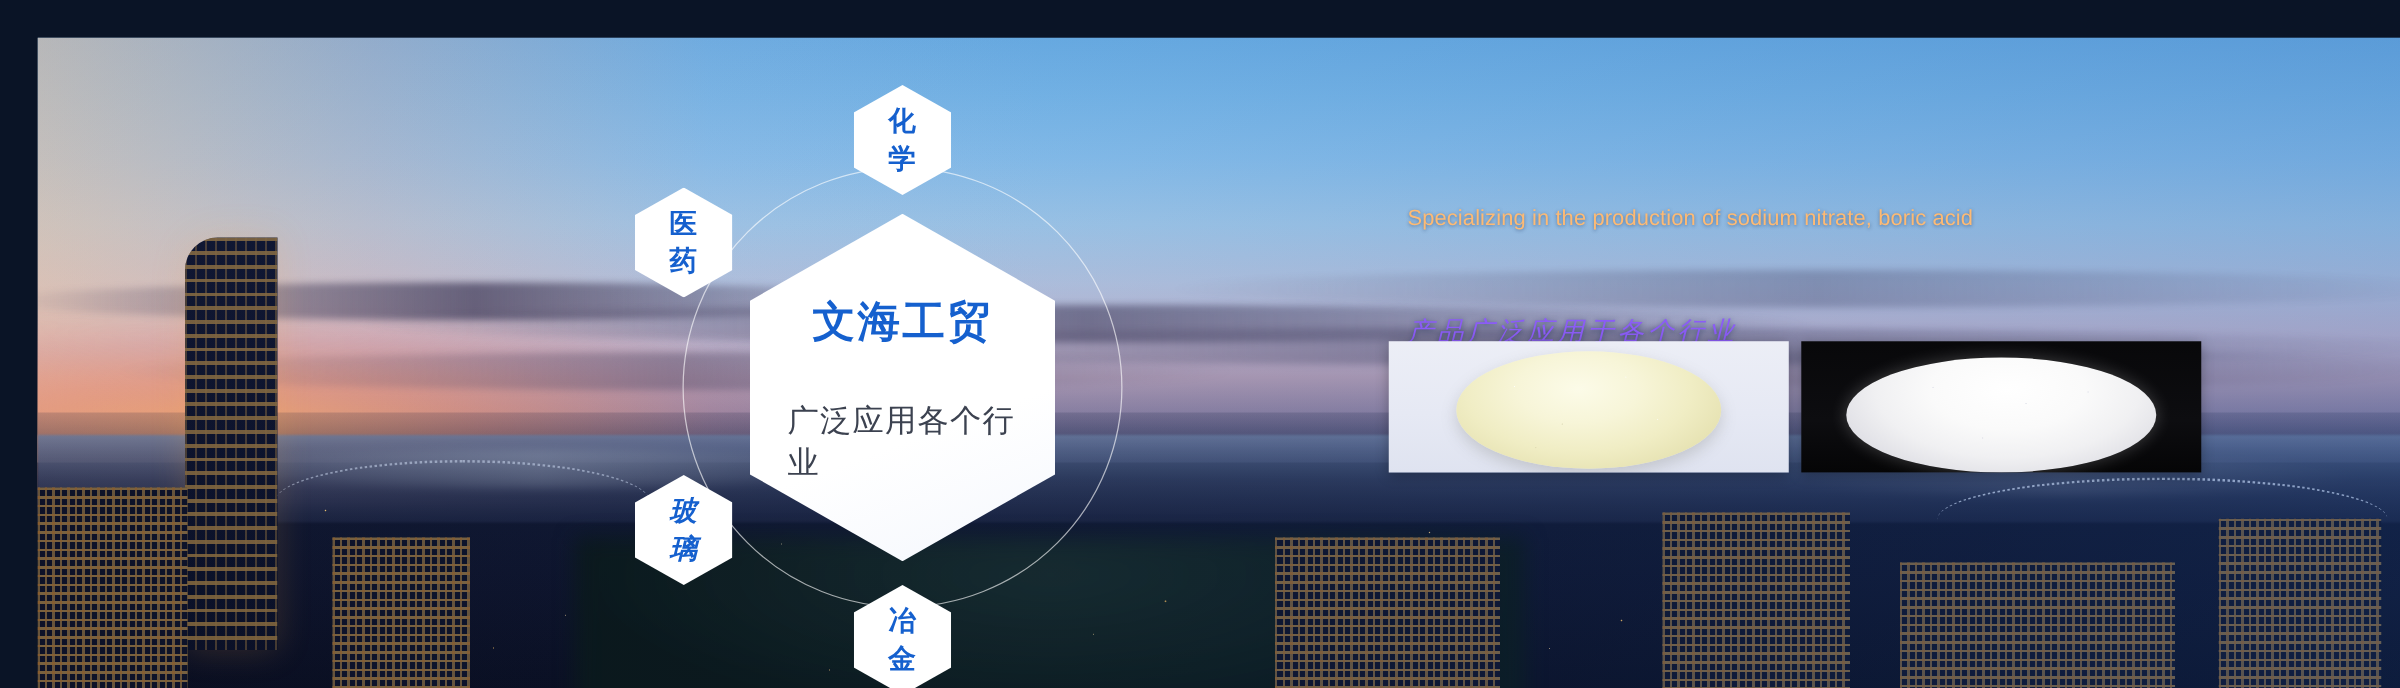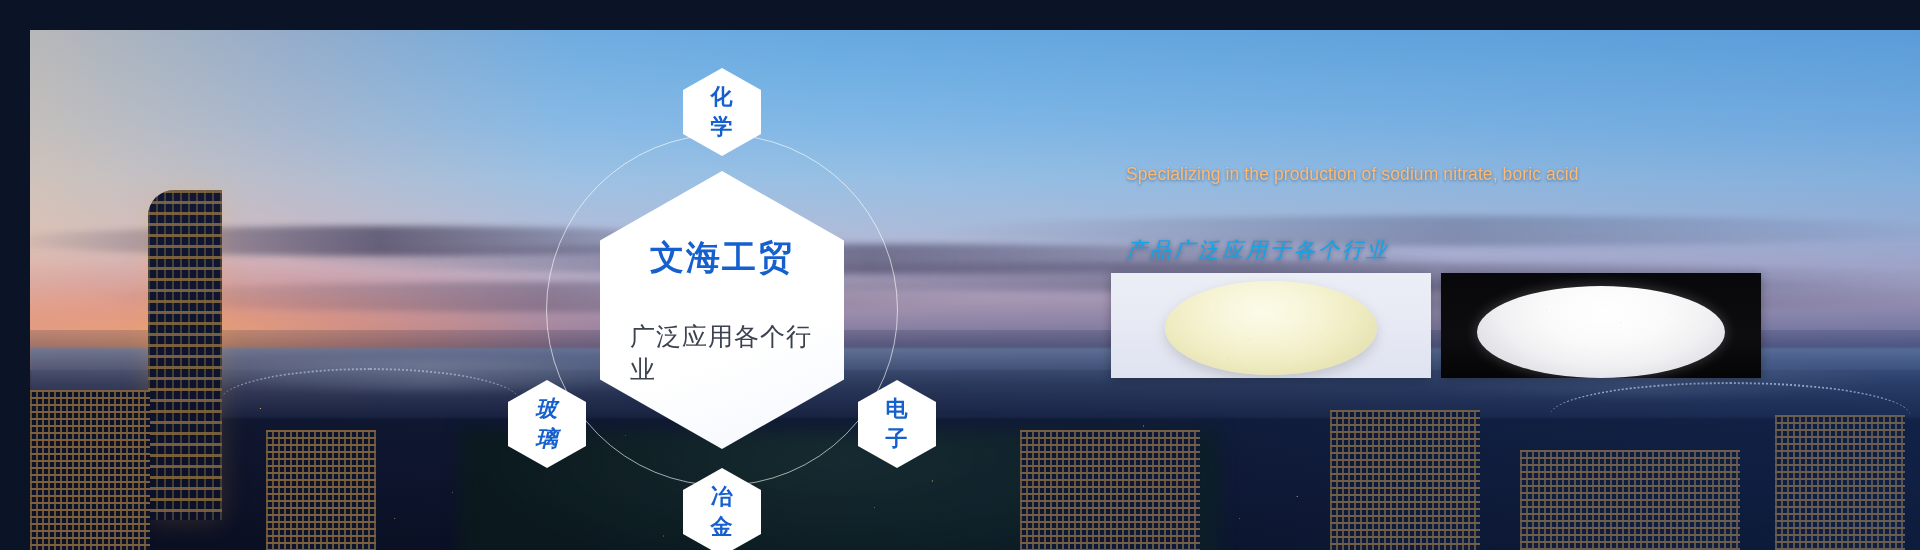--- a/index.html
+++ b/index.html
@@ -201,21 +201,21 @@
   .panel { position:absolute; left:1066px; top:98px; width:810px; }
   .headline {
     font-size:41px; font-weight:bold; color:#ffffff; letter-spacing:3px;
     line-height:1.18; text-shadow:0 2px 6px rgba(10,30,70,0.45);
   }
   .subline {
     margin-top:6px; font-size:17.5px; color:#fdba74; letter-spacing:0.1px;
     text-shadow:0 1px 3px rgba(10,30,70,0.45);
   }
   .tagline {
-    margin-top:21px; font-size:21px; color:#0ea5e9; letter-spacing:3px;
+    margin-top:36px; font-size:21px; color:#8b5cf6; letter-spacing:3px;
     font-style:italic; font-family:"Liberation Serif","DejaVu Serif",serif;
     text-shadow:0 1px 4px rgba(10,30,70,0.5);
   }
 
   
   .photos { position:absolute; left:1066px; top:228px; display:flex; gap:10px; }
   .photo {
     width:320px; height:105px; position:relative; overflow:hidden;
     box-shadow:0 2px 10px rgba(0,0,0,0.3);
   }
@@ -287,28 +287,28 @@
     <div class="bld" style="left:1745px;width:130px;height:165px;"></div>
     <div class="bg-tint"></div>
   </div>
 
   <div class="diagram">
     <div class="ring"></div>
 
     <div class="hex small h-top">
       <span>化学</span>
     </div>
-    <div class="hex small h-br">
-      <span>电子</span>
-    </div>
     <div class="hex small h-bottom">
       <span>冶金</span>
     </div>
     <div class="hex small h-bl">
       <span>玻璃</span>
+    </div>
+    <div class="hex small h-tl">
+      <span>医药</span>
     </div>
 
     <div class="hex center">
       <div class="center-title">文海工贸</div>
       <div class="center-sub">广泛应用各个行业</div>
     </div>
   </div>
 
   <div class="panel">
     <div class="subline">Specializing in the production of sodium nitrate, boric acid</div>

